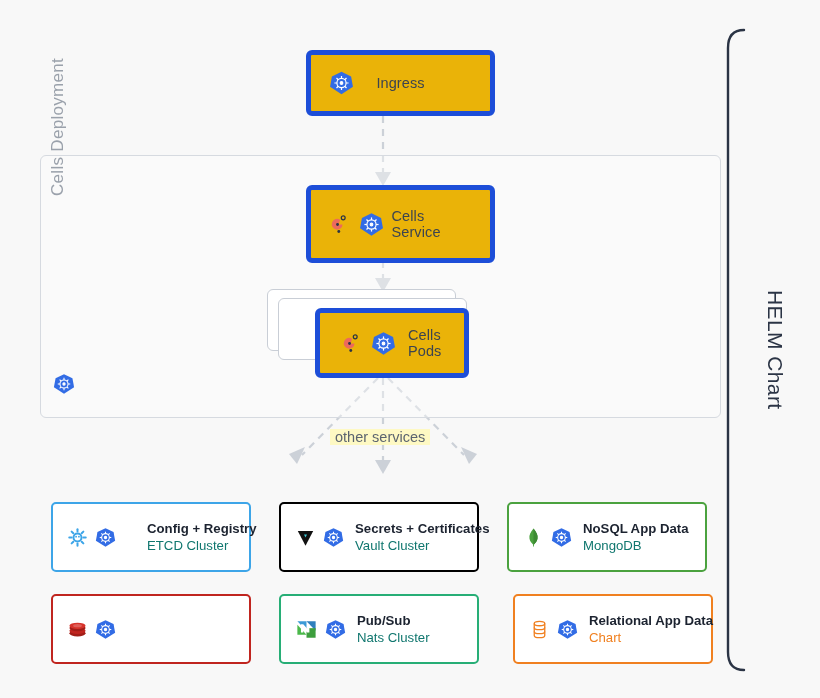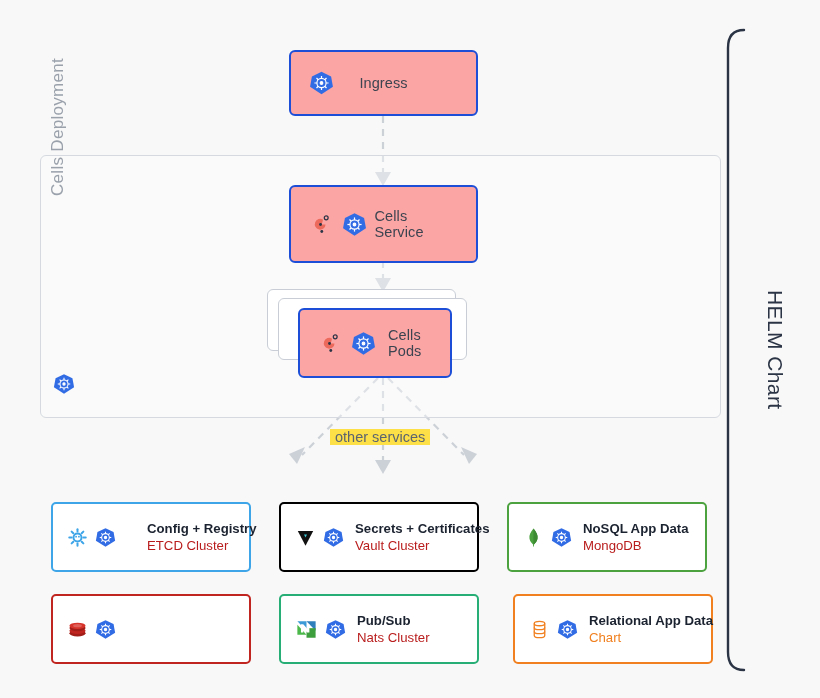--- a/index.html
+++ b/index.html
@@ -15,26 +15,27 @@
   }
   #stage {
     position: relative;
     width: 820px;
     height: 698px;
   }
 
   
   .node {
     position: absolute;
-    background: #fca5a5;
-    border: 2px solid #1d4ed8;
+    background: #eab308;
+    border: 5px solid #1d4ed8;
     border-radius: 6px;
     box-sizing: border-box;
     display: flex;
     align-items: center;
+    margin-left: 17px;
   }
   .node-center {
     justify-content: center;
   }
 
   .node-label {
     font-size: 14.5px;
     color: #3c4450;
     letter-spacing: .1px;
   }
@@ -120,21 +121,21 @@
     line-height: 1.32;
   }
   .svc-title {
     font-size: 13.2px;
     font-weight: bold;
     color: #1c2330;
     white-space: nowrap;
   }
   .svc-sub {
     font-size: 13.2px;
-    color: #b91c1c;
+    color: #0f766e;
     white-space: nowrap;
   }
 
   
   .icon-row {
     display: flex;
     align-items: center;
     gap: 8px;
   }
 
@@ -147,21 +148,21 @@
     height: 698px;
     pointer-events: none;
   }
 
   #other-services-label {
     position: absolute;
     left: 330px;
     top: 429px;
     font-size: 14.5px;
     color: #5c646f;
-    background: #fde047;
+    background: #fef9c3;
     padding: 0 5px;
     white-space: nowrap;
   }
 
   .ico { display: block; }
 </style>
 </head>
 <body>
 
 <div id="stage">

